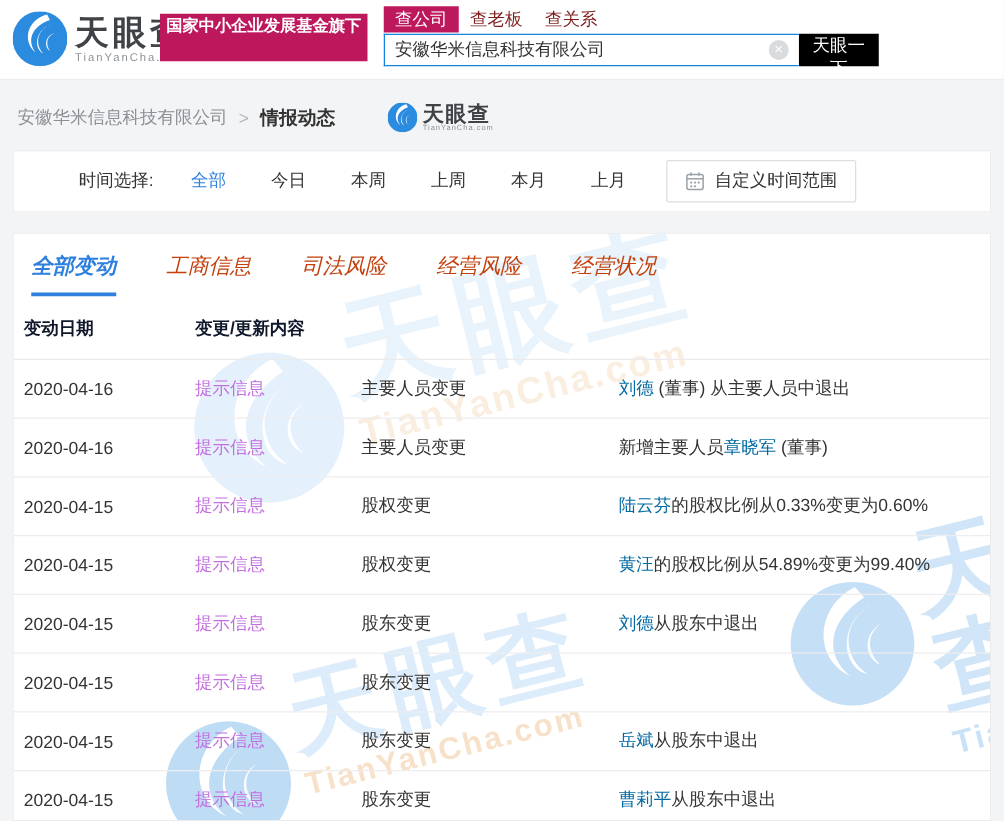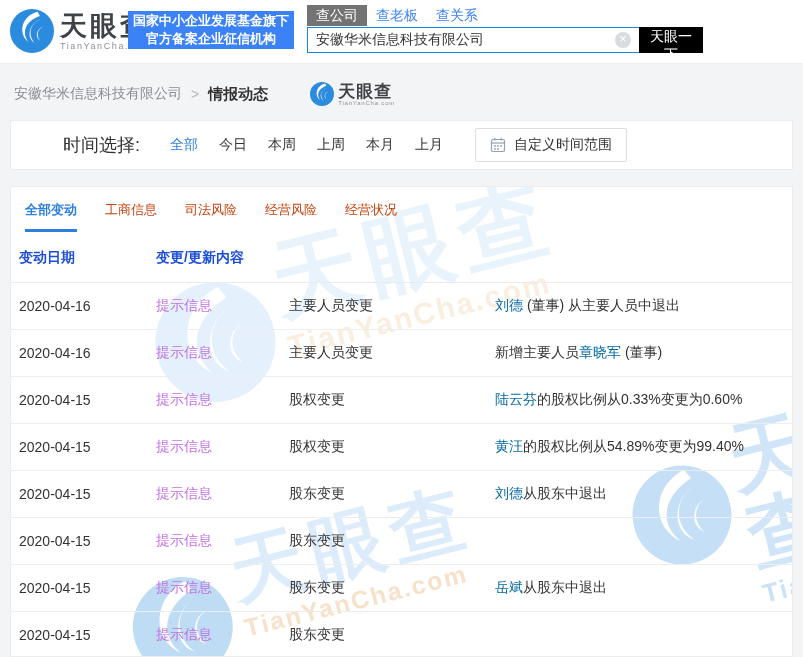--- a/index.html
+++ b/index.html
@@ -9,57 +9,57 @@
     font-family:"Liberation Sans","DejaVu Sans",sans-serif;
     -webkit-font-smoothing:antialiased;
   }
   
   .hdr{position:absolute;top:0;left:0;width:803px;height:63px;background:#fff;border-bottom:1px solid #ECEDEF;z-index:5;}
   .logo{position:absolute;left:10px;top:9px;display:flex;align-items:center;}
   .logo-swirl{width:44px;height:44px;color:#2B8BDE;}
   .logo-col{margin-left:6px;}
   .logo-title{font-size:27px;font-weight:bold;color:#3F4246;letter-spacing:3px;line-height:29px;}
   .logo-dom{font-size:9px;color:#8B9197;letter-spacing:1.6px;}
-  .badge{position:absolute;left:128px;top:11px;width:166px;height:38px;background:#3b82f6;color:#fff;
+  .badge{position:absolute;left:128px;top:11px;width:166px;height:38px;background:#be185d;color:#fff;
     font-size:13px;font-weight:bold;text-align:center;line-height:18px;box-sizing:border-box;padding-top:1px;}
   .stabs{position:absolute;left:307px;top:5px;display:flex;font-size:14px;line-height:21px;}
-  .stab{padding:0 9px;color:#3b82f6;cursor:pointer;}
-  .stab.active{background:#737373;color:#fff;}
+  .stab{padding:0 9px;color:#7f1d1d;cursor:pointer;}
+  .stab.active{background:#be185d;color:#fff;}
   .search{position:absolute;left:307px;top:27px;display:flex;align-items:stretch;height:26px;}
   .sin-wrap{position:relative;}
   .sinput{width:332px;height:26px;box-sizing:border-box;border:1px solid #1585E2;border-right:none;
     padding:0 28px 0 8px;font-size:14px;color:#333;outline:none;font-family:inherit;}
   .clear-ic{position:absolute;right:8px;top:5px;width:16px;height:16px;border-radius:50%;background:#D9DCDF;
     color:#fff;font-size:12px;line-height:15px;text-align:center;cursor:pointer;}
   .sbtn{width:64px;height:26px;background:#000000;color:#fff;border:none;font-size:14px;cursor:pointer;font-family:inherit;}
   
   .bc{position:absolute;top:82px;left:14px;display:flex;align-items:center;font-size:14px;}
   .bc-company{color:#8A8F94;}
   .bc-sep{color:#B3B7BB;margin:0 9px;}
   .bc-current{color:#333;font-weight:bold;font-size:15px;}
   .bc-logo{display:flex;align-items:center;margin-left:42px;}
   .bc-swirl{width:24px;height:24px;color:#2B8BDE;}
   .bc-col{margin-left:4px;}
   .bc-title{font-size:17px;font-weight:bold;color:#3F4246;letter-spacing:1px;line-height:17px;}
   .bc-dom{font-size:6px;color:#8B9197;letter-spacing:.8px;}
   
   .card{position:absolute;left:10px;right:10px;background:#fff;border:1px solid #ECECEE;box-sizing:border-box;}
   .card-time{top:120px;height:50px;display:flex;align-items:center;}
-  .tf-label{margin-left:52px;color:#333;font-size:18px;}
-  .tf-opts{display:flex;margin-left:30px;gap:21px;font-size:14px;}
+  .tf-label{margin-left:52px;color:#333;font-size:14px;}
+  .tf-opts{display:flex;margin-left:30px;gap:36px;font-size:14px;}
   .tf-opt{color:#333;cursor:pointer;}
   .tf-opt.active{color:#2E7FDE;}
   .tf-btn{margin-left:32px;display:flex;align-items:center;gap:8px;border:1px solid #DCDEE0;border-radius:2px;
     padding:7px 14px;font-size:14px;color:#333;background:#fff;cursor:pointer;}
   
   .card-main{top:186px;height:471px;overflow:hidden;}
-  .tabs{display:flex;padding:14px 0 0 14px;gap:28px;font-size:13px;position:relative;z-index:2;}
+  .tabs{display:flex;padding:14px 0 0 14px;gap:40px;font-size:17px;position:relative;z-index:2;font-style:italic;}
   .tab{color:#c2410c;padding-bottom:10px;border-bottom:3px solid transparent;cursor:pointer;}
   .tab.active{color:#2E7FDE;font-weight:bold;border-bottom-color:#2E7FDE;}
-  .thead{display:flex;height:48px;align-items:center;margin-top:2px;font-weight:bold;color:#1d4ed8;font-size:14px;
+  .thead{display:flex;height:48px;align-items:center;margin-top:2px;font-weight:bold;color:#0f172a;font-size:14px;
     border-bottom:1px solid #EBEBED;position:relative;z-index:2;}
   .cell{box-sizing:border-box;}
   .c1{width:145px;padding-left:8px;flex:none;}
   .c2{width:133px;flex:none;}
   .c3{width:206px;flex:none;}
   .c4{flex:1;padding-right:10px;}
   .trow{display:flex;height:46px;align-items:center;font-size:14px;color:#333;
     border-bottom:1px solid #EDEDEF;position:relative;z-index:2;}
   .c-level{color:#C26FE0;cursor:pointer;}
   .lnk{color:#0369a1;text-decoration:none;cursor:pointer;}
@@ -98,21 +98,20 @@
     <svg class="logo-swirl">
         <use href="#swirl"></use>
       </svg>
     <div class="logo-col">
       <div class="logo-title">天眼查</div>
       <div class="logo-dom">TianYanCha.com</div>
     </div>
   </div>
   <div class="badge">
     <div>国家中小企业发展基金旗下</div>
-    <div>官方备案企业征信机构</div>
   </div>
   <div class="stabs">
     <div class="stab active">查公司</div>
     <div class="stab">查老板</div>
     <div class="stab">查关系</div>
   </div>
   <div class="search">
     <div class="sin-wrap">
       <input class="sinput" value="安徽华米信息科技有限公司" style="">
       <span class="clear-ic">×</span>
@@ -244,15 +243,16 @@
       <div class="trow">
         <div class="cell c1">2020-04-15</div>
         <div class="cell c2 c-level">提示信息</div>
         <div class="cell c3">股东变更</div>
         <div class="cell c4"><a class="lnk">岳斌</a><span>从股东中退出</span></div>
       </div>
       <div class="trow">
         <div class="cell c1">2020-04-15</div>
         <div class="cell c2 c-level">提示信息</div>
         <div class="cell c3">股东变更</div>
+        <div class="cell c4"><a class="lnk">曹莉平</a><span>从股东中退出</span></div>
       </div>
     </div>
 </div>
 
 </body></html>

